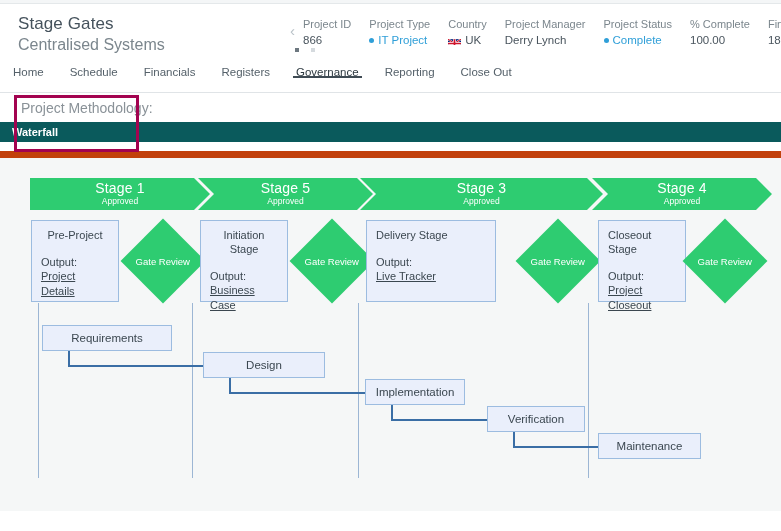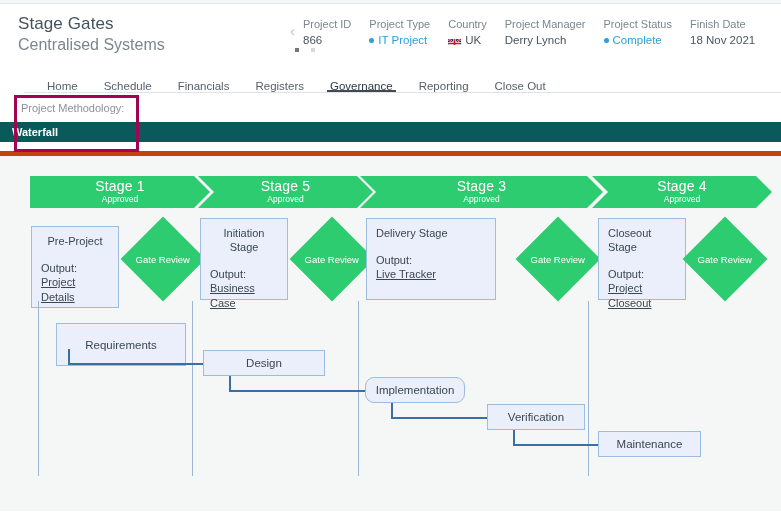--- a/index.html
+++ b/index.html
@@ -87,24 +87,22 @@
     width: 4px; height: 4px; display: block;
     background: #6d7880;
   }
   .pager-dots i.off { background: #d5dade; }
 
   
   .navbar {
     height: 27px;
     border-bottom: 1px solid #e0e4e7;
     background: #ffffff;
-    padding-left: 10px;
     display: flex;
-    align-items: flex-end;
-    margin-left: 24px;
+    align-items: flex-start;
   }
   .nav-item {
     font-size: 11.5px;
     color: #55616a;
     padding: 0 13px;
     display: flex; align-items: center;
     cursor: pointer;
     position: relative;
   }
   .nav-item.active { color: #2d3940; }
@@ -116,21 +114,21 @@
   }
 
   
   .method-zone {
     background: #ffffff;
     padding: 8px 0 0 0;
     position: relative;
     height: 58px;
   }
   .method-label {
-    font-size: 11px;
+    font-size: 14px;
     color: #8a9298;
     padding-left: 21px;
     line-height: 14px;
   }
   .method-bar {
     margin-top: 7px;
     height: 20px;
     background: #0a5a5c;
     display: flex;
     align-items: stretch;
@@ -152,21 +150,21 @@
     pointer-events: none;
     z-index: 5;
     background: transparent;
   }
 
   
   .canvas {
     position: relative;
     height: 360px;
     background: #f5f7f7;
-    border-top: 5px solid #c2410c;
+    border-top: 7px solid #c2410c;
   }
 
   
   .chev {
     position: absolute;
     height: 32px;
     background: #2ecc71;
     color: #fff;
     text-align: center;
     clip-path: polygon(0 0, calc(100% - 16px) 0, 100% 50%, calc(100% - 16px) 100%, 0 100%, 16px 50%);
@@ -302,20 +300,26 @@
           </div>
         </div>
         <div class="meta-item">
           <div class="meta-label">Project Status</div>
           <div class="meta-value accent">
             <span class="dot-blue"></span>
             <span>Complete</span>
           </div>
         </div>
         <div class="meta-item">
+          <div class="meta-label">% Complete</div>
+          <div class="meta-value">
+            <span>100.00</span>
+          </div>
+        </div>
+        <div class="meta-item">
           <div class="meta-label">Finish Date</div>
           <div class="meta-value">
             <span>18 Nov 2021</span>
           </div>
         </div>
       </div>
   </div>
 
   <div class="pager-dots">
     <i></i>
@@ -339,21 +343,21 @@
     <div class="method-tab">Waterfall</div>
   </div>
   <div class="highlight-box"></div>
 </div>
 
 <div class="canvas" id="canvas-host">
 <div class="chev first" style="left: 30px; width: 180px; top: 20px;">
       <div class="chev-title">Stage 1</div>
       <div class="chev-sub">Approved</div>
     </div>
-    <div class="card" style="left: 31px; top: 62px; width: 88px; height: 82px; margin-top: 8px;"><div class="card-title">Pre-Project</div><div class="card-out-label">Output:</div><a class="card-out-link">Project Details</a></div>
+    <div class="card" style="left: 31px; top: 62px; width: 88px; height: 82px;"><div class="card-title">Pre-Project</div><div class="card-out-label">Output:</div><a class="card-out-link">Project Details</a></div>
     <div class="gate" style="left: 133px; top: 73px;">
       <span>Gate Review</span>
     </div>
     <div class="vline" style="left: 38px; top: 145px; height: 175px;"></div>
     <div class="chev" style="left: 198px; width: 175px; top: 20px;">
       <div class="chev-title">Stage 5</div>
       <div class="chev-sub">Approved</div>
     </div>
     <div class="card" style="left: 200px; top: 62px; width: 88px; height: 82px;"><div class="card-title">Initiation Stage</div><div class="card-out-label">Output:</div><a class="card-out-link">Business Case</a></div>
     <div class="gate" style="left: 302px; top: 73px;">
@@ -371,26 +375,26 @@
     <div class="vline" style="left: 358px; top: 145px; height: 175px;"></div>
     <div class="chev" style="left: 592px; width: 180px; top: 20px;">
       <div class="chev-title">Stage 4</div>
       <div class="chev-sub">Approved</div>
     </div>
     <div class="card" style="left: 598px; top: 62px; width: 88px; height: 82px;"><div class="card-title left">Closeout Stage</div><div class="card-out-label">Output:</div><a class="card-out-link">Project Closeout</a></div>
     <div class="gate" style="left: 695px; top: 73px;">
       <span>Gate Review</span>
     </div>
     <div class="vline" style="left: 588px; top: 145px; height: 175px;"></div>
-    <div class="wbox" style="left: 56px; top: 167px; width: 130px; height: 43px;">Requirements</div>
+    <div class="wbox" style="left: 42px; top: 167px; width: 130px; height: 26px;">Requirements</div>
     <div class="conn v" style="left: 68px; top: 193px; height: 14px;"></div>
     <div class="conn h" style="left: 68px; top: 207px; width: 135px;"></div>
     <div class="wbox" style="left: 203px; top: 194px; width: 122px; height: 26px;">Design</div>
     <div class="conn v" style="left: 229px; top: 220px; height: 14px;"></div>
     <div class="conn h" style="left: 229px; top: 234px; width: 136px;"></div>
-    <div class="wbox" style="left: 365px; top: 221px; width: 100px; height: 26px; border-radius: 9px;">Implementation</div>
+    <div class="wbox" style="left: 365px; top: 221px; width: 100px; height: 26px;">Implementation</div>
     <div class="conn v" style="left: 391px; top: 247px; height: 14px;"></div>
     <div class="conn h" style="left: 391px; top: 261px; width: 96px;"></div>
     <div class="wbox" style="left: 487px; top: 248px; width: 98px; height: 26px; text-align: center;">Verification</div>
     <div class="conn v" style="left: 513px; top: 274px; height: 14px;"></div>
     <div class="conn h" style="left: 513px; top: 288px; width: 85px;"></div>
     <div class="wbox" style="left: 598px; top: 275px; width: 103px; height: 26px;">Maintenance</div>
   </div>
 
 </body></html>

